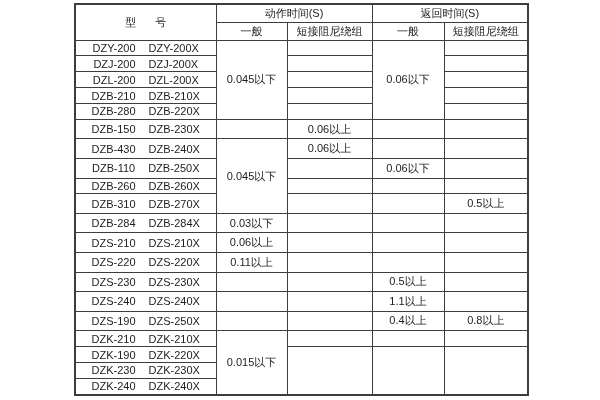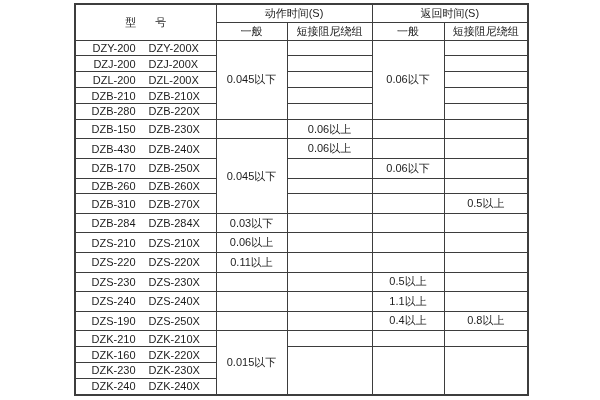--- a/index.html
+++ b/index.html
@@ -149,21 +149,21 @@
         </td>
       <td rowspan="4">0.045以下</td>
       <td>0.06以上</td>
       <td></td>
       <td></td>
     </tr>
 
     <tr>
       <td>
           <div class="model-pair">
-            <span>DZB-170</span>
+            <span>DZB-110</span>
             <span>DZB-250X</span>
           </div>
         </td>
       <td></td>
       <td>0.06以下</td>
       <td></td>
     </tr>
 
     <tr>
       <td>
@@ -276,21 +276,21 @@
         </td>
       <td rowspan="4">0.015以下</td>
       <td></td>
       <td></td>
       <td></td>
     </tr>
 
     <tr>
       <td>
           <div class="model-pair">
-            <span>DZK-160</span>
+            <span>DZK-190</span>
             <span>DZK-220X</span>
           </div>
         </td>
       <td rowspan="3"></td>
       <td rowspan="3"></td>
       <td rowspan="3"></td>
     </tr>
 
     <tr>
       <td>

